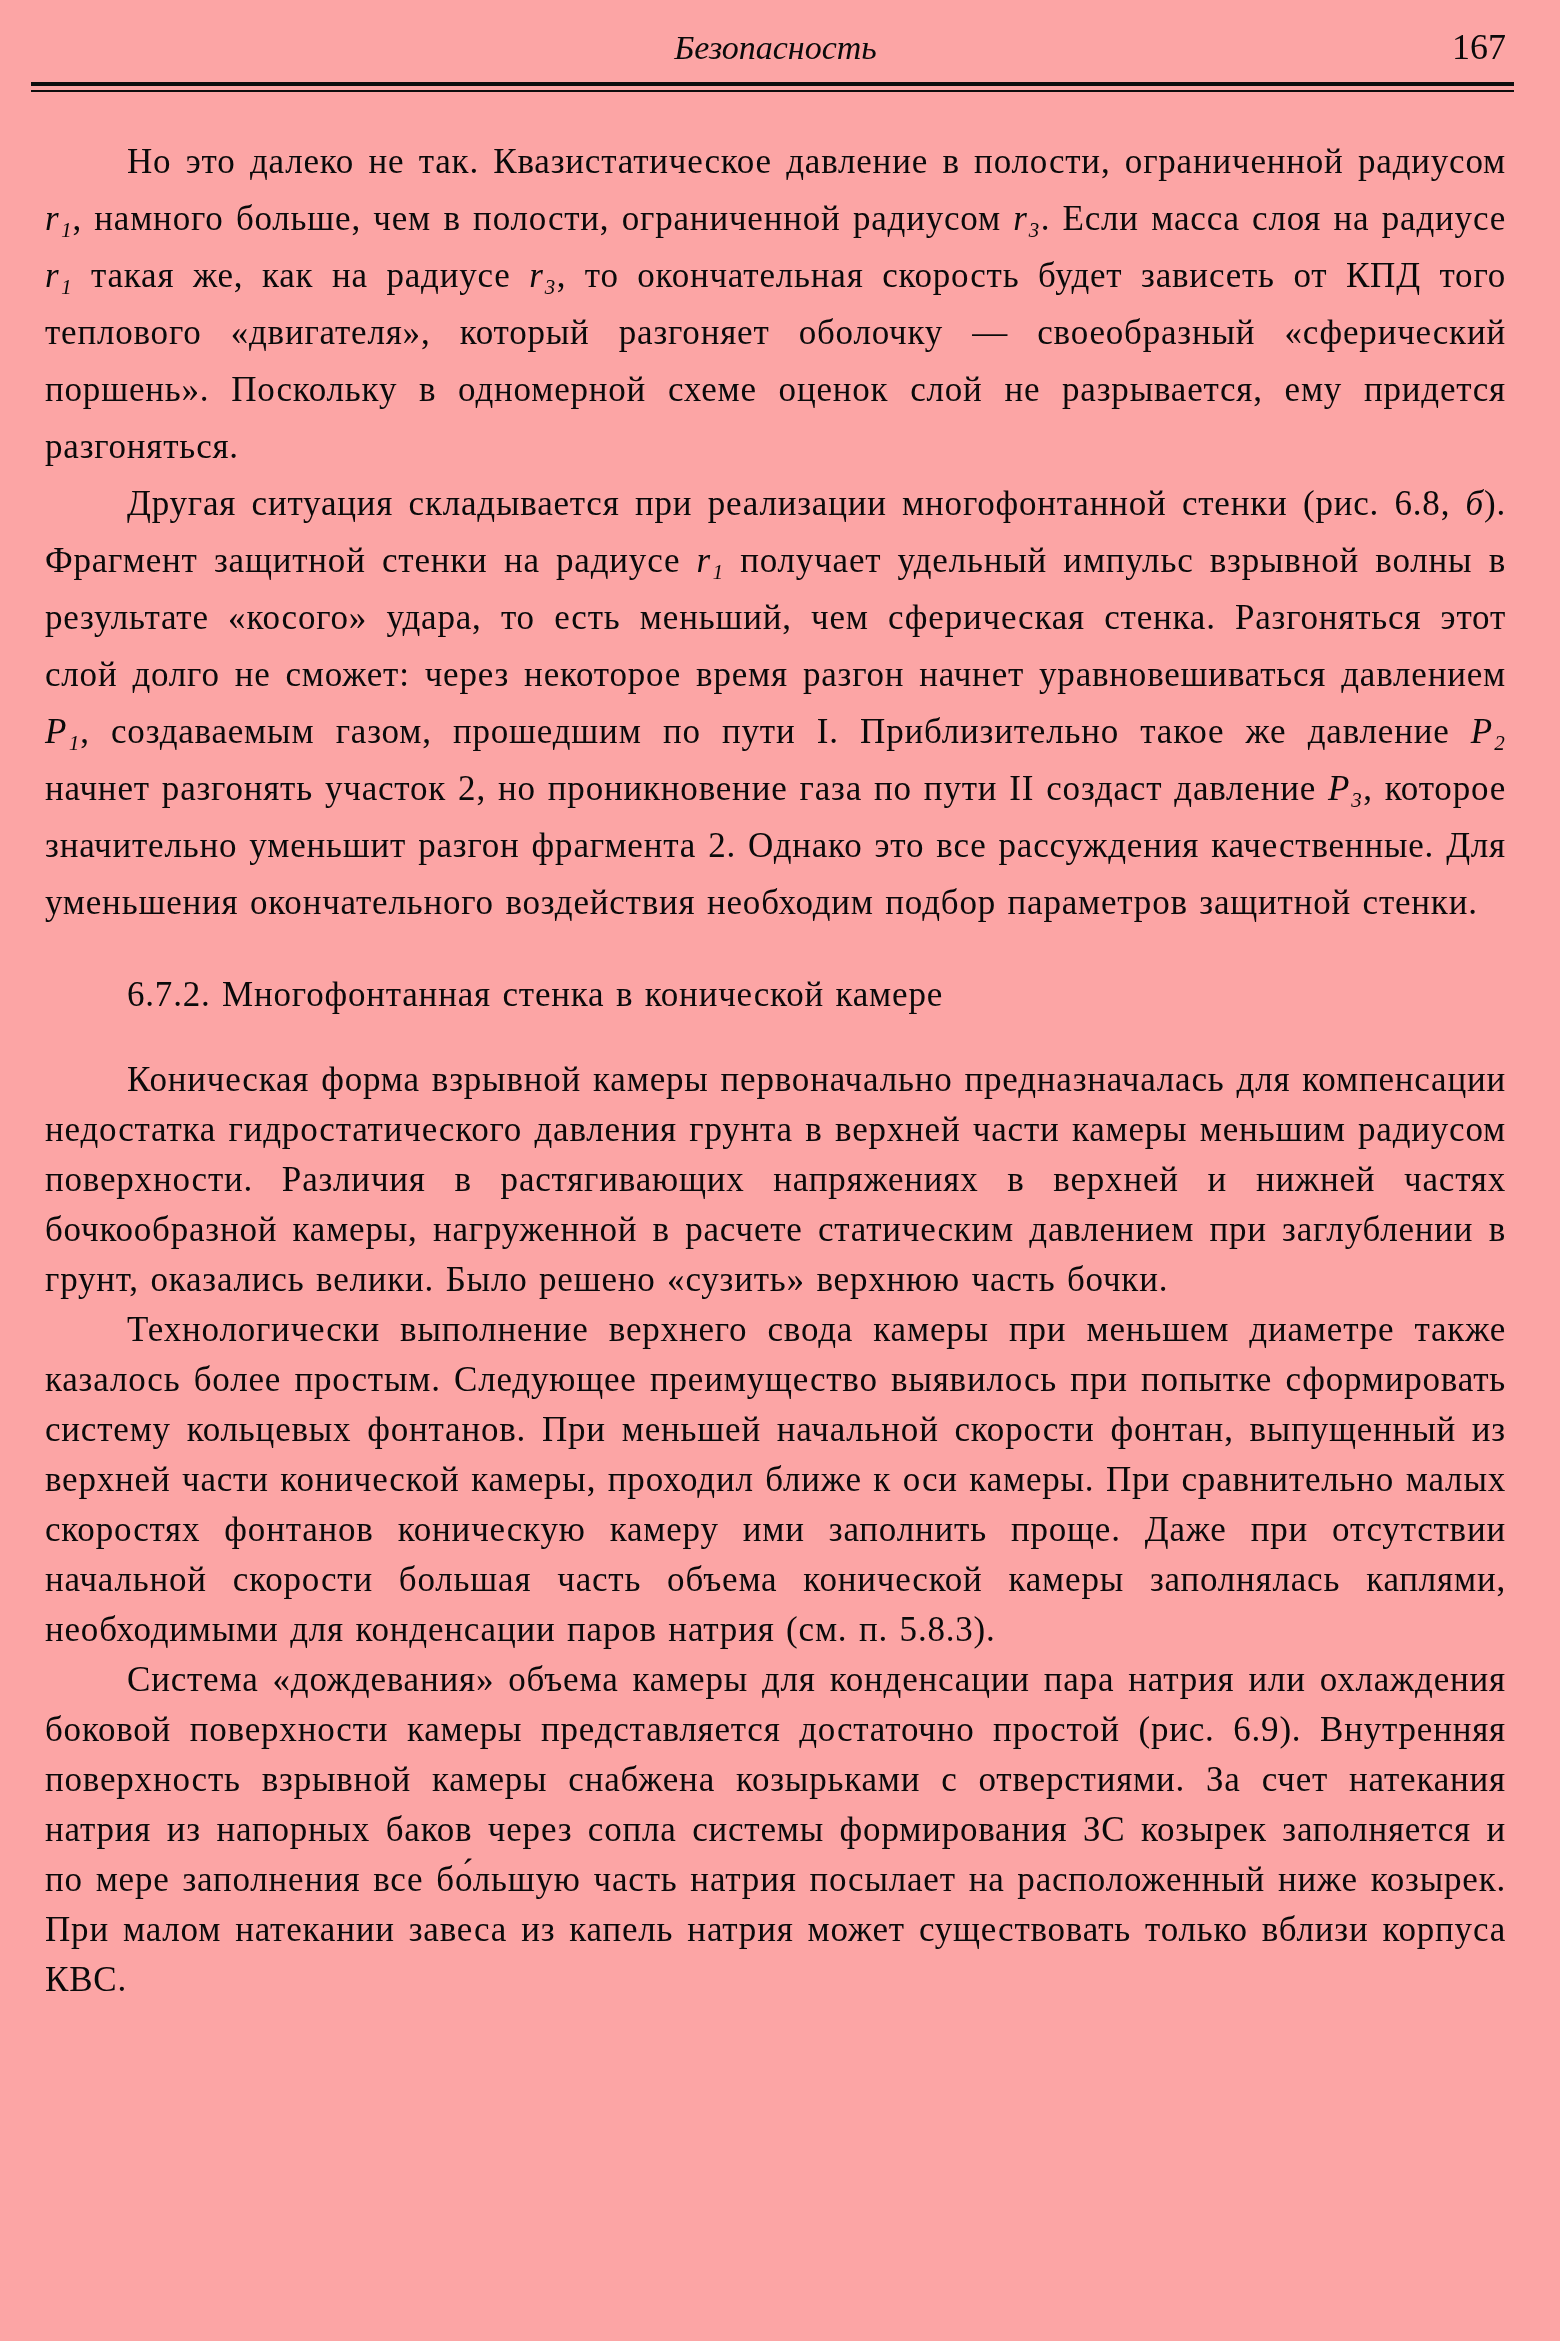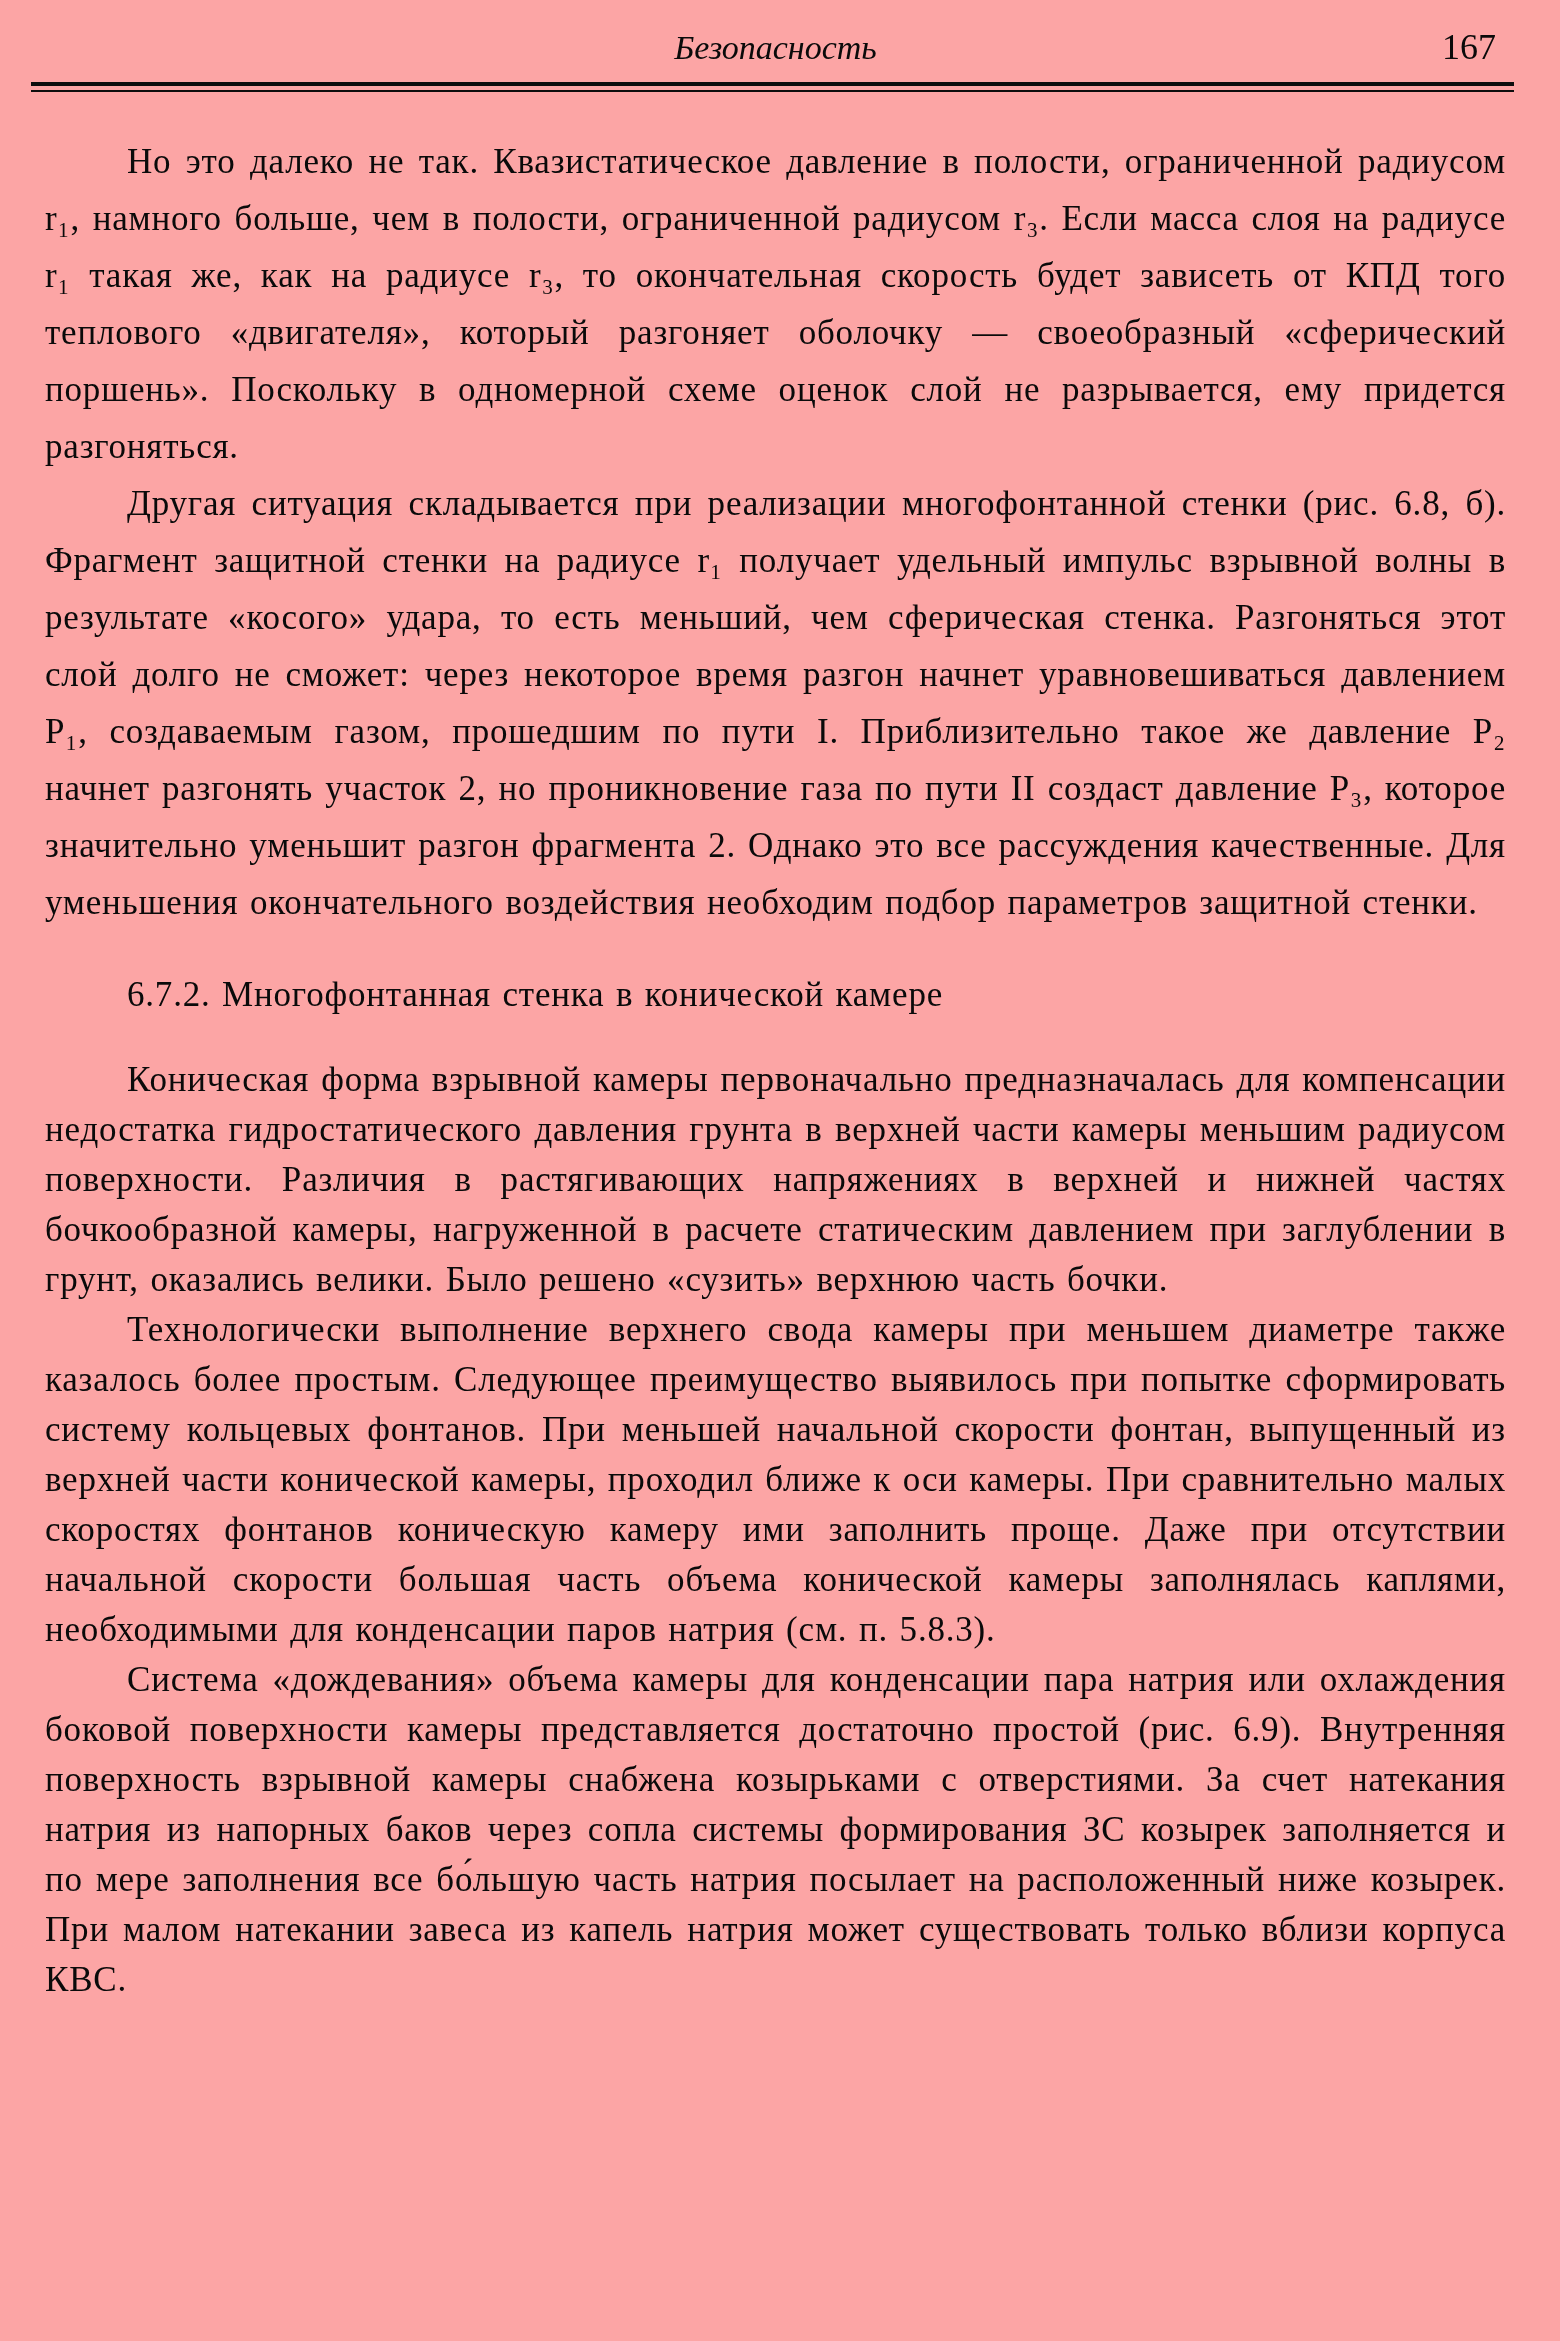--- a/index.html
+++ b/index.html
@@ -20,21 +20,21 @@
     height: 49px;
   }
   .running-title {
     text-align: center;
     font-style: italic;
     font-size: 34px;
     line-height: 49px;
   }
   .page-number {
     position: absolute;
-    right: 10px;
+    right: 0;
     top: 0;
     font-size: 36px;
     line-height: 49px;
   }
   .rule {
     margin-top: 9.8px;
     margin-left: -13.7px;
     margin-right: -7.8px;
     height: 3.9px;
     border-top: 4.9px solid #0d0d0d;
@@ -51,21 +51,21 @@
   .body-text p.loose { line-height: 57px; }
   .body-text p.tight { line-height: 50px; }
   .body-text h3 {
     margin: 39px 0 35px 0;
     font-size: 35px;
     font-weight: normal;
     text-indent: 82px;
     line-height: 50px;
     text-align: left;
   }
-  .var { }
+  .var { font-style: italic; }
 </style>
 </head>
 <body>
 
 <div class="page">
   <div class="header">
     <div class="running-title">Безопасность</div>
     <div class="page-number">167</div>
   </div>
   <div class="rule"></div>

